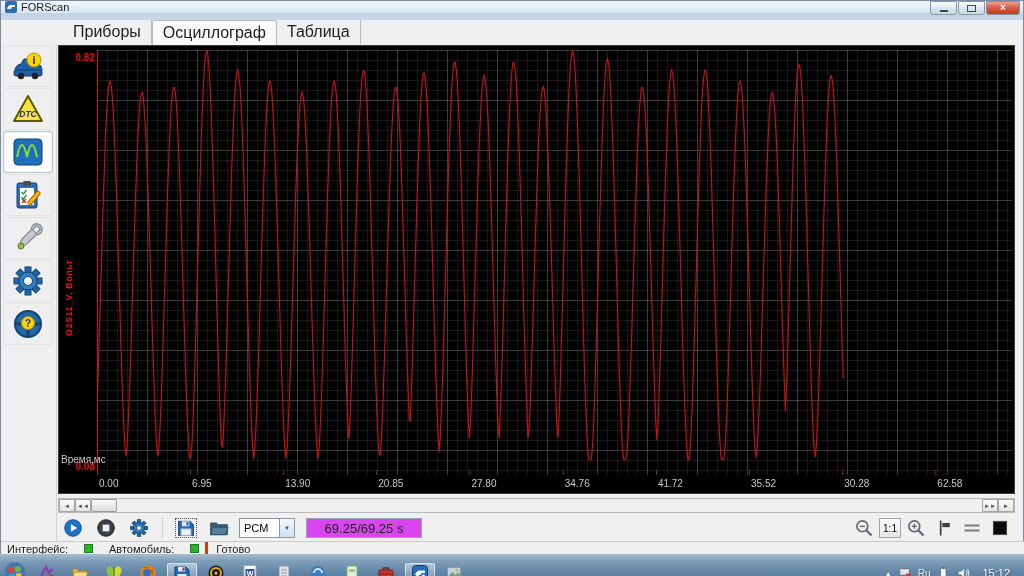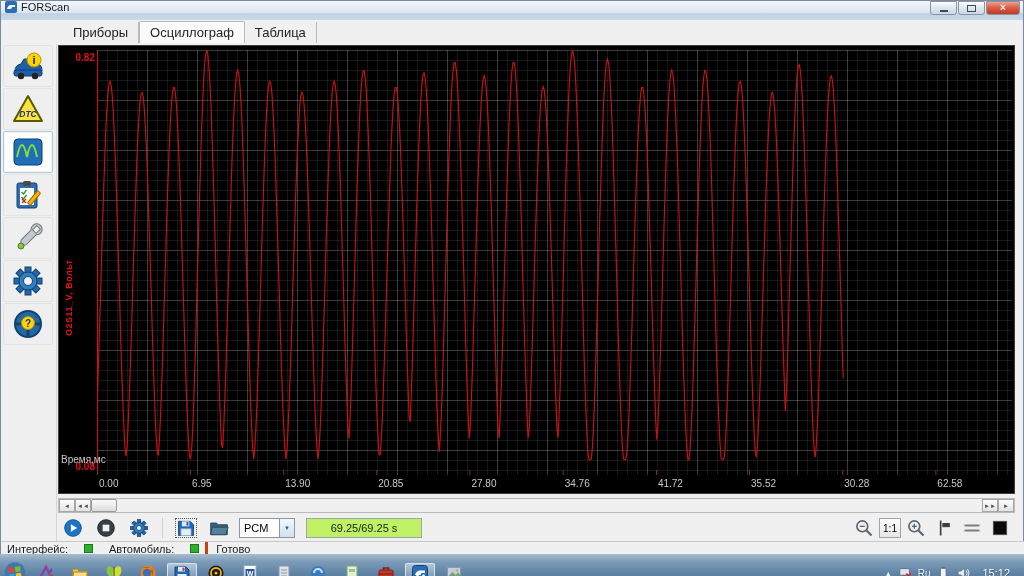--- a/index.html
+++ b/index.html
@@ -15,21 +15,21 @@
   .title-text { font-size:11px; color:#1a1a1a; }
   .win-controls { margin-left:auto; display:flex; padding-right:3px; }
   .win-btn { width:27px; height:14px; margin-left:1px; border:1px solid #8795a5; border-radius:0 0 3px 3px;
     background:linear-gradient(180deg,#fdfeff,#dfe7ef 50%,#cdd8e3); display:flex; align-items:center; justify-content:center; }
   .win-btn.close { width:34px; background:linear-gradient(180deg,#f0a08c,#d95b41 50%,#c03a22); color:#fff; }
   .min-bar { width:8px; height:2px; background:#3a4a5c; margin-top:5px; }
   .max-box { width:9px; height:7px; border:1px solid #3a4a5c; background:transparent; }
   .close-glyph { font-size:10px; font-weight:bold; color:#fff; line-height:1; }
 
   .tabbar { position:absolute; left:0; top:19px; width:100%; height:24px; background:#f0f0f0; display:flex; align-items:center; padding-left:62px; }
-  .tab { font-size:13px; color:#222; padding:3px 10px; border-right:1px solid #b9b9b9; }
+  .tab { font-size:16px; color:#222; padding:3px 10px; border-right:1px solid #b9b9b9; }
   .tab.selected { font-weight:normal; background:#fafafa; border:1px solid #b9b9b9; border-bottom:none; border-radius:2px 2px 0 0; }
 
   
   .sidebar { position:absolute; left:0; top:43px; width:56px; height:497px; background:#f0f0f0; border-right:1px solid #d5d5d5; }
   .side-btn { width:50px; height:42px; margin:1px 2px; display:flex; align-items:center; justify-content:center; border:1px solid #e3e3e3; border-radius:2px; background:#efefef; }
   .side-btn.selected { background:#fdfdfd; border:1px solid #b5c8da; box-shadow:0 0 2px #cfe0ef inset; }
   .side-btn svg { width:32px; height:32px; }
 
   
   .graph-panel { position:absolute; left:57px; top:44px; width:957px; height:449px; background:#000; border:1px solid #3c3c3c; }
@@ -55,21 +55,21 @@
   .sb-track { flex:1; }
 
   
   .osc-toolbar { position:absolute; left:57px; top:514px; width:957px; height:26px; background:#f0f0f0; display:flex; align-items:center; gap:7px; padding:0 2px; }
   .tool-btn { width:26px; height:24px; display:flex; align-items:center; justify-content:center; border:1px solid transparent; border-radius:2px; background:#f0f0f0; }
   .tool-btn svg { width:20px; height:20px; }
   .tool-btn.focused { outline:1px dotted #555; outline-offset:-3px; }
   .tool-sep { width:1px; height:20px; background:#cfcfcf; margin:0 3px; }
   .combo { width:56px; height:20px; border:1px solid #8a97a5; background:#fff; display:flex; align-items:center; font-size:11px; padding-left:4px; }
   .combo-arrow-btn { margin-left:auto; width:15px; height:18px; background:linear-gradient(180deg,#f2f8fd,#cfe1f0); border-left:1px solid #8a97a5; display:flex; align-items:center; justify-content:center; font-size:6px; color:#3a5a7a; }
-  .time-field { width:116px; height:20px; border:1px solid #9aa5b0; background:#bef264; font-size:11px; color:#222; display:flex; align-items:center; justify-content:center; margin-left:4px; }
+  .time-field { width:116px; height:20px; border:1px solid #9aa5b0; background:#d946ef; font-size:13px; color:#222; display:flex; align-items:center; justify-content:center; margin-left:4px; }
   .right-tools { margin-left:auto; display:flex; align-items:center; gap:2px; }
   .ratio-btn { min-width:22px; height:20px; border:1px solid #9aa5b0; background:linear-gradient(180deg,#fdfdfd,#e6e6e6); font-size:10px; display:flex; align-items:center; justify-content:center; padding:0 3px; }
 
   
   .statusbar { position:absolute; left:0; top:540px; width:1024px; height:14px; background:#f0f0f0; border-top:1px solid #c9c9c9; display:flex; align-items:center; font-size:11px; color:#1a1a1a; }
   .status-sec1 { display:flex; align-items:center; gap:16px; padding:0 6px; border-right:3px solid #c2410c; height:100%; }
   .status-sec2 { padding:0 8px; }
   .led { width:9px; height:9px; background:#2faf2f; border:1px solid #1a7a1a; }
 
   

